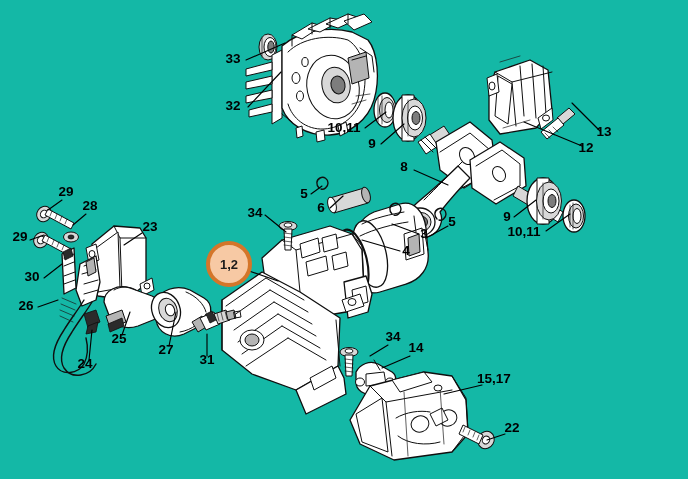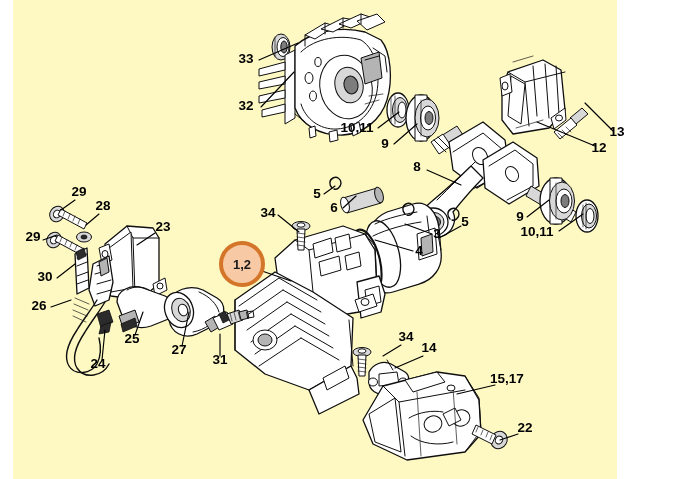--- a/index.html
+++ b/index.html
@@ -1,18 +1,18 @@
 <!DOCTYPE html>
 <html><head>
 <meta charset="utf-8">
 <style>
   html,body{margin:0;padding:0;background:#fff;}
   body{width:688px;height:479px;overflow:hidden;
        font-family:"Liberation Sans", sans-serif;}
-  #diagram{position:relative;width:604px;height:479px;background:#fef9c3;margin-left:13px;}
+  #diagram{position:relative;width:688px;height:479px;background:#14b8a6;}
   svg{display:block;}
   .ln{stroke:#0f0f0f;stroke-width:1;fill:none;stroke-linecap:round;stroke-linejoin:round;}
   .ln2{stroke:#0f0f0f;stroke-width:1.4;fill:none;stroke-linecap:round;stroke-linejoin:round;}
   .thin{stroke:#1a1a1a;stroke-width:0.7;fill:none;stroke-linecap:round;stroke-linejoin:round;}
   .fillw{fill:#ffffff;stroke:#0f0f0f;stroke-width:1;stroke-linejoin:round;}
   .fillw2{fill:#ffffff;stroke:#0f0f0f;stroke-width:1.3;stroke-linejoin:round;}
   .fillg{fill:#d8d8d8;stroke:#0f0f0f;stroke-width:1;stroke-linejoin:round;}
   .fillgd{fill:#b4b4b4;stroke:#0f0f0f;stroke-width:1;stroke-linejoin:round;}
   .filldk{fill:#7d7d7d;stroke:#0f0f0f;stroke-width:1;stroke-linejoin:round;}
   .fillbk{fill:#2b2b2b;stroke:#0f0f0f;stroke-width:0.8;stroke-linejoin:round;}

